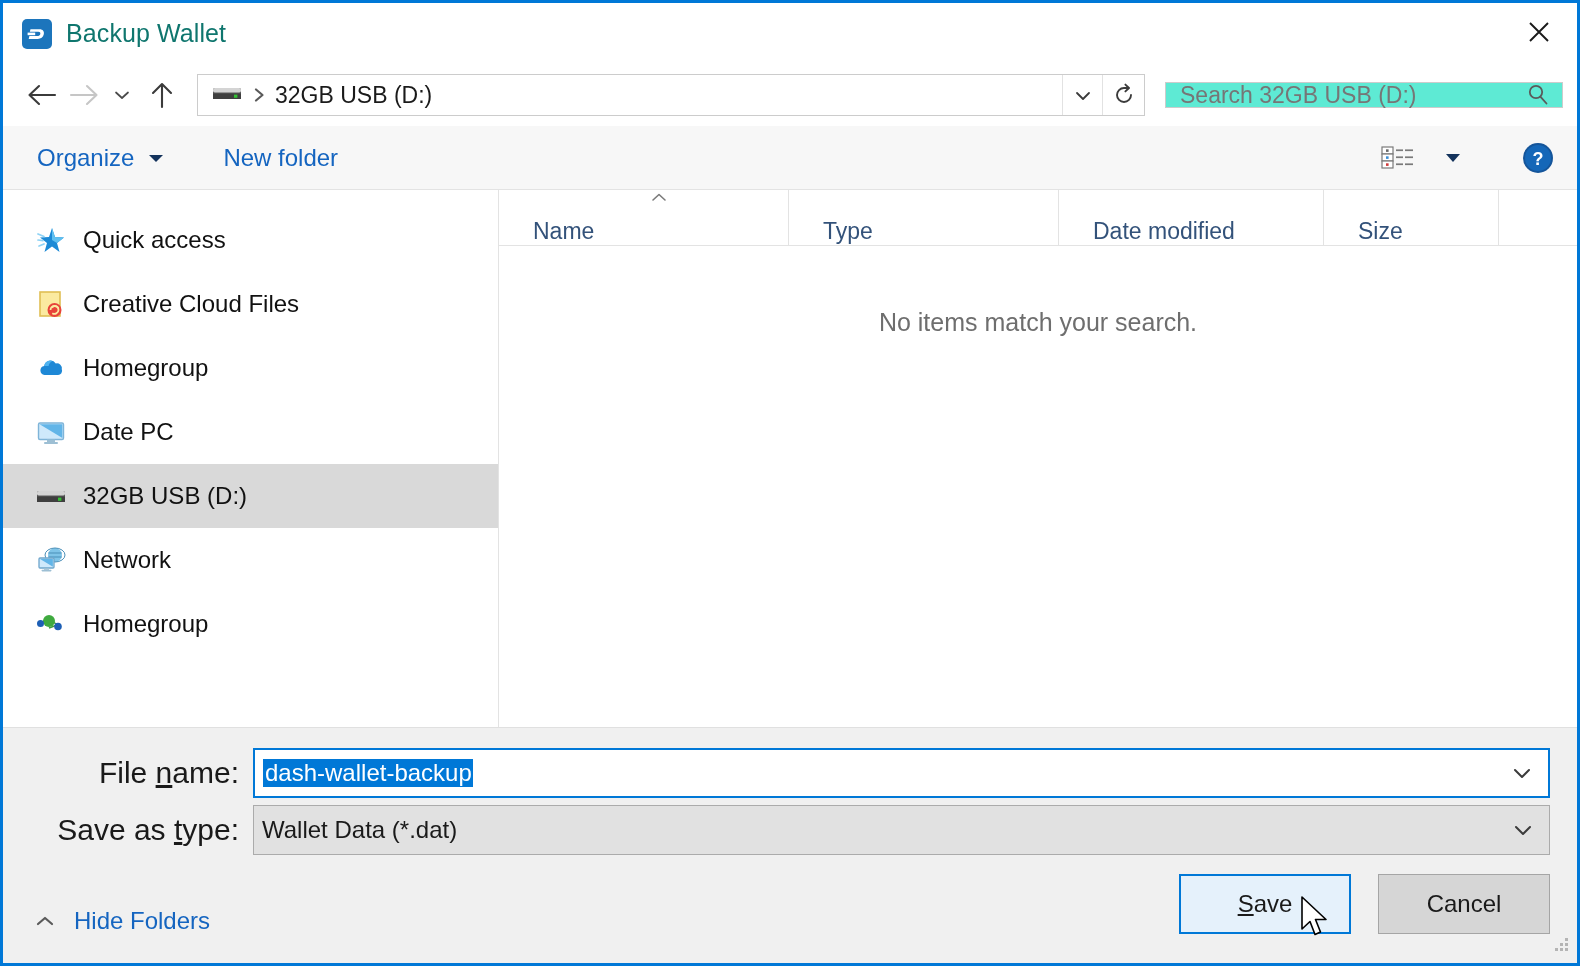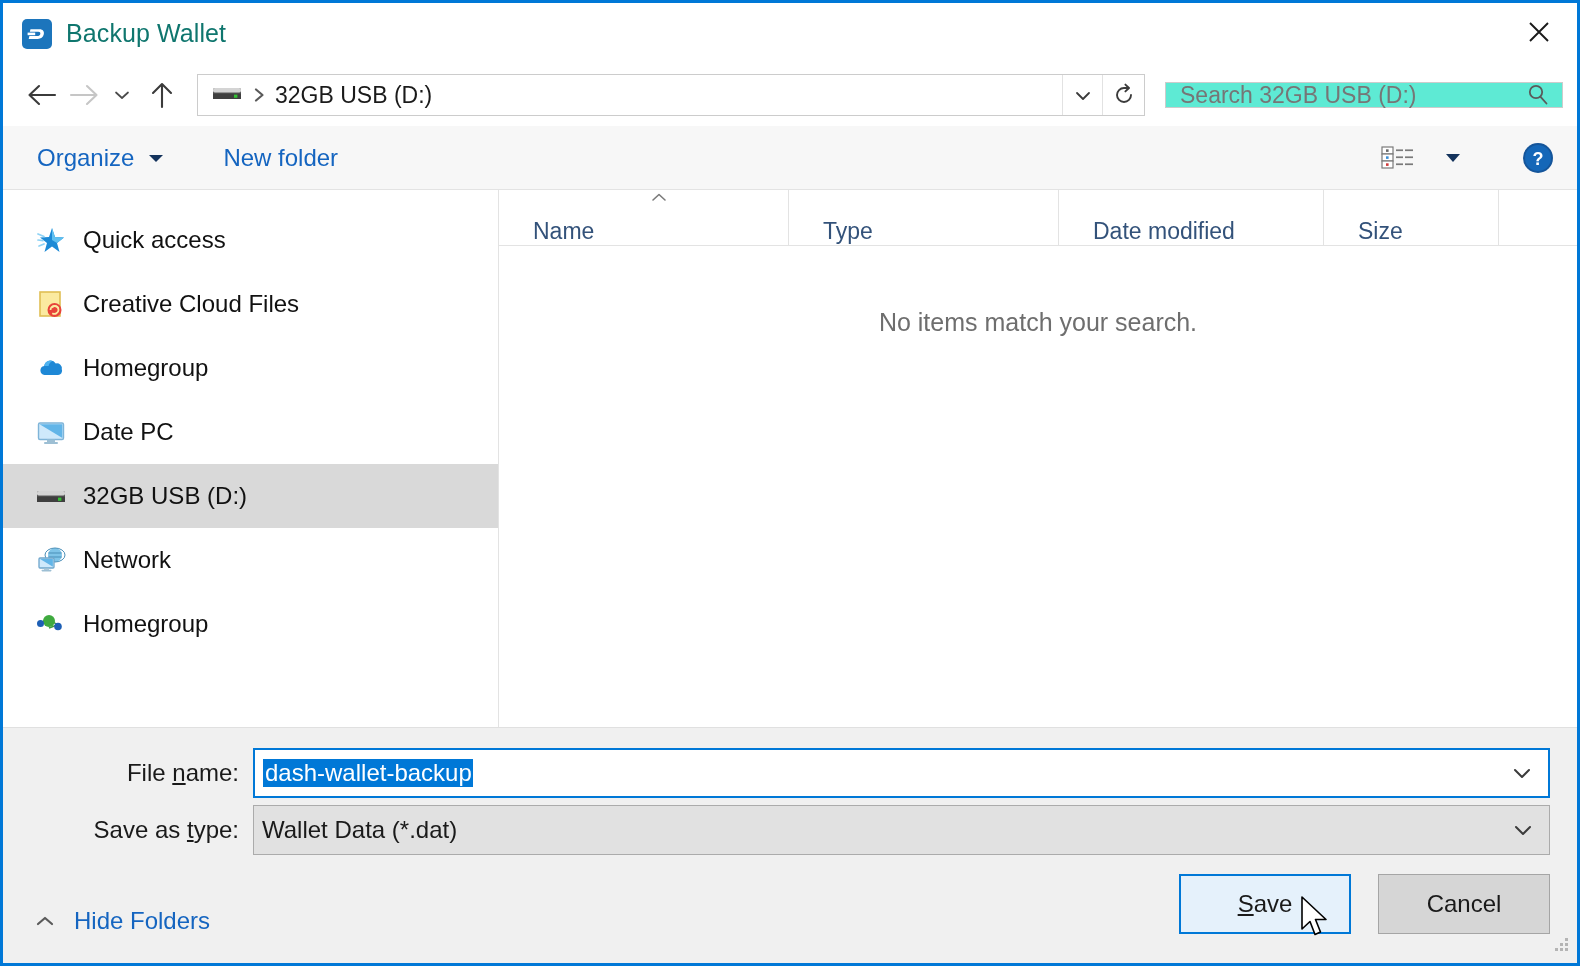--- a/index.html
+++ b/index.html
@@ -169,21 +169,21 @@
   .bottom {
     flex: 0 0 236px; background: #f0f0f0;
     border-top: 1px solid #e0e0e0;
     position: relative;
   }
   .field-row { display: flex; align-items: center; height: 50px; }
   .field-row.filename { margin-top: 20px; }
   .field-row.filetype { margin-top: 7px; }
   .field-label {
     flex: 0 0 250px; text-align: right; padding-right: 14px;
-    font-size: 24px; color: #1a1a1a; white-space: nowrap;
+    font-size: 30px; color: #1a1a1a; white-space: nowrap;
   }
   .field-label u { text-decoration: underline; }
   .field-ctrl {
     flex: 1 1 auto; margin-right: 27px; height: 50px;
     display: flex; align-items: center;
   }
   .field-ctrl.input-focus { border: 2px solid #0078d7; background: #ffffff; }
   .field-ctrl.select-dim  { border: 1px solid #ababab; background: #e1e1e1; gap: 8px; }
   .fc-value {
     flex: 1 1 auto; font-size: 24px; padding-left: 8px;

